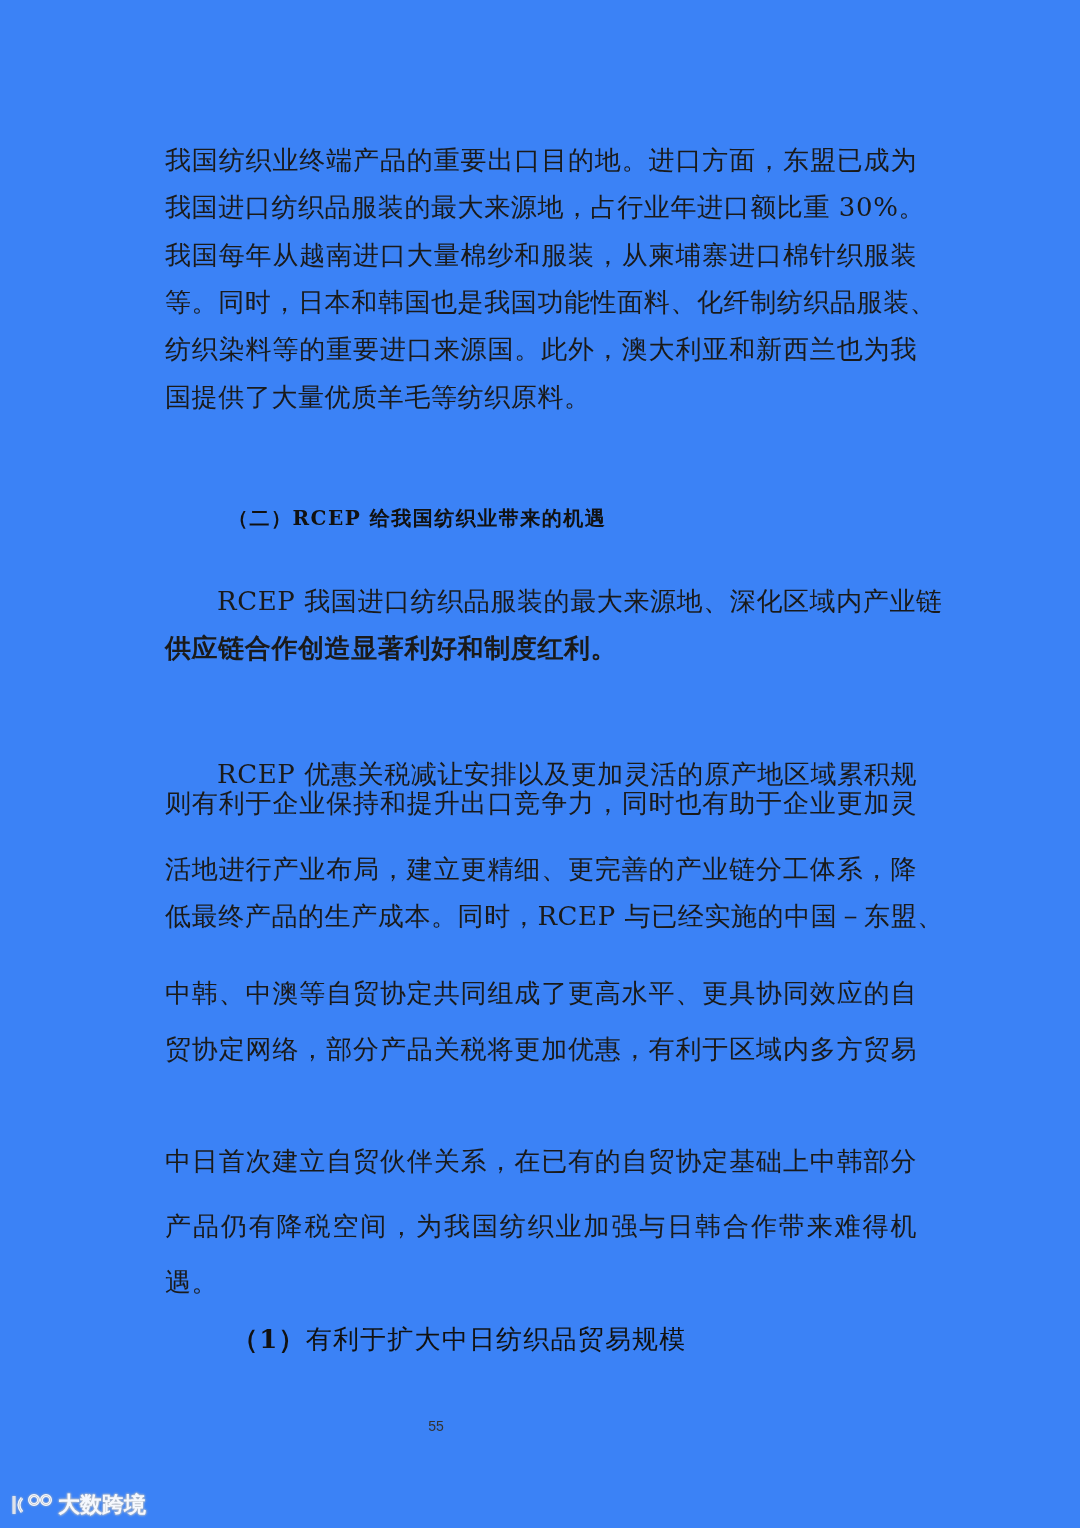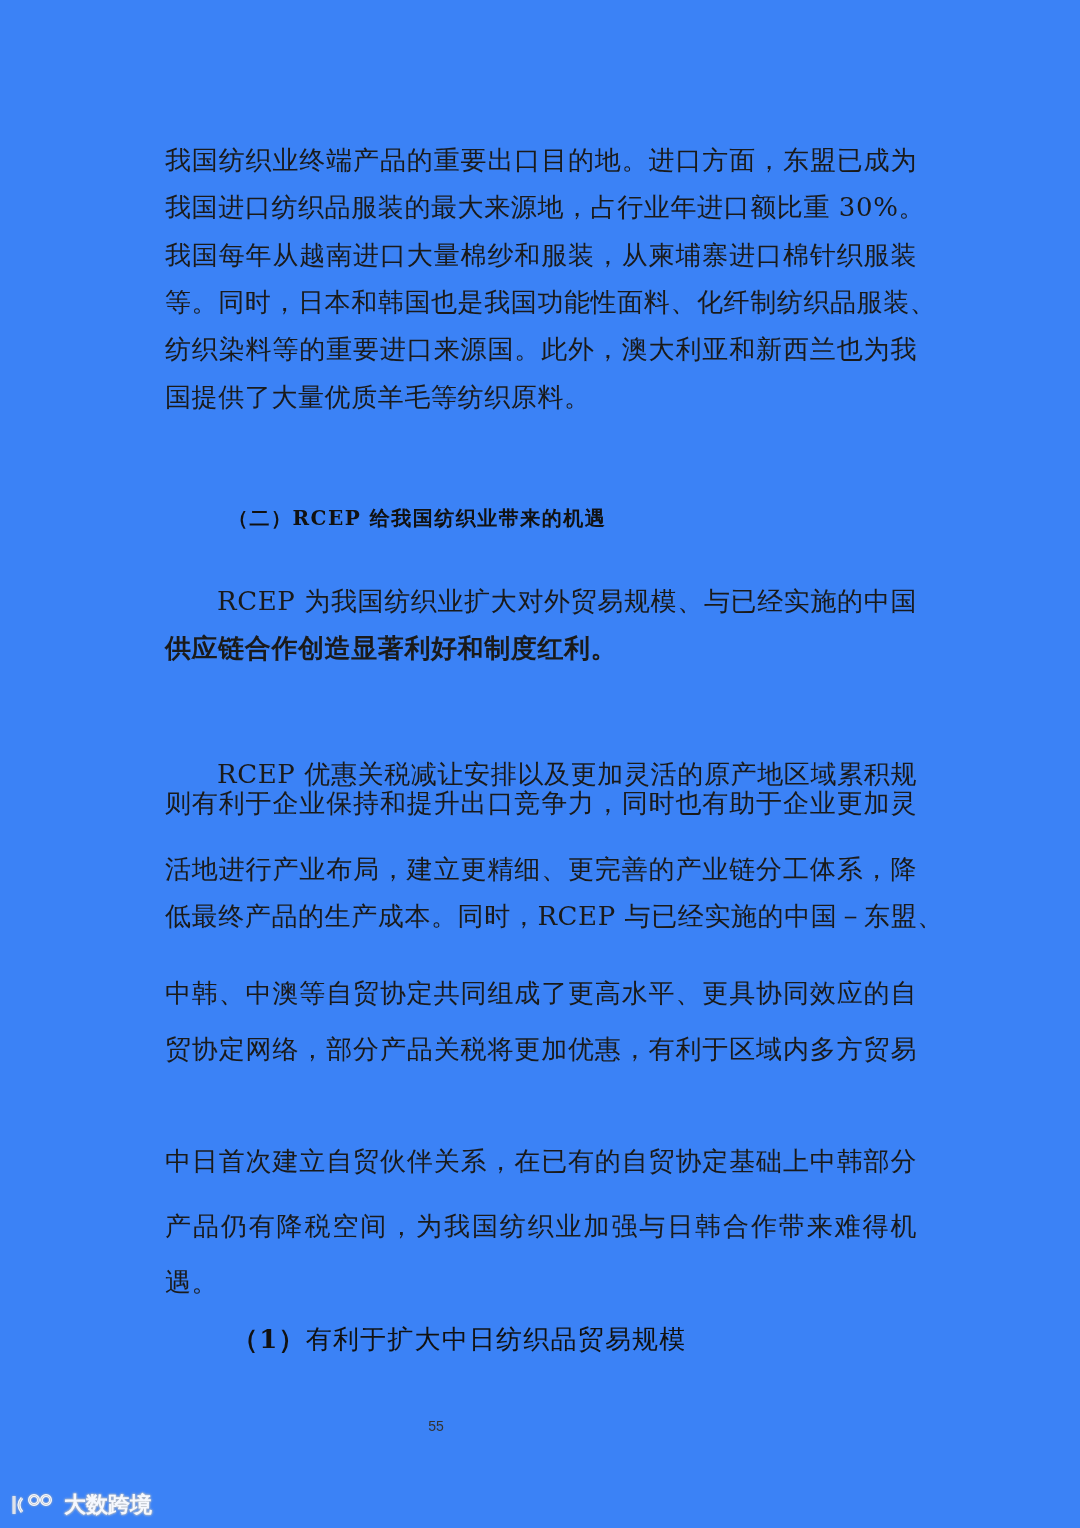--- a/index.html
+++ b/index.html
@@ -52,21 +52,21 @@
     position: absolute;
     left: 0; width: 872px; top: 1418px;
     text-align: center;
     font-family: "Liberation Sans", sans-serif;
     font-size: 14px;
     color: #333;
   }
   .watermark {
     position: absolute;
     left: 10px; top: 1490px;
-    display: flex; align-items: center; gap: 8px;
+    display: flex; align-items: center; gap: 2px;
     font-family: "DejaVu Sans", sans-serif;
     font-size: 22px;
     font-weight: bold;
     color: #ffffff;
     text-shadow: 0 0 2px #bdbdbd, 0 0 2px #bdbdbd, 0 0 3px #cfcfcf;
     opacity: 0.95;
   }
   .watermark .logo { width: 46px; height: 26px; }
 </style>
 </head>
@@ -76,21 +76,21 @@
 
   <div class="line justify" style="top:143px;">我国纺织业终端产品的重要出口目的地。进口方面，东盟已成为</div>
   <div class="line justify" style="top:190px;">我国进口纺织品服装的最大来源地，占行业年进口额比重 30%。</div>
   <div class="line justify" style="top:238px;">我国每年从越南进口大量棉纱和服装，从柬埔寨进口棉针织服装</div>
   <div class="line justify" style="top:285px;">等。同时，日本和韩国也是我国功能性面料、化纤制纺织品服装、</div>
   <div class="line" style="top:380px;">国提供了大量优质羊毛等纺织原料。</div>
   <div class="line justify" style="top:332px;">纺织染料等的重要进口来源国。此外，澳大利亚和新西兰也为我</div>
 
   <div class="h2" style="top:505px;">（二）RCEP 给我国纺织业带来的机遇</div>
 
-  <div class="line indent justify" style="top:584px;">RCEP 为我国纺织业扩大对外贸易规模、与已经实施的中国</div>
+  <div class="line indent justify" style="top:584px;">RCEP 我国进口纺织品服装的最大来源地、深化区域内产业链</div>
   <div class="line" style="top:631px;font-weight:bold;">供应链合作创造显著利好和制度红利。</div>
 
 
   <div class="line indent justify" style="top:757px;">RCEP 优惠关税减让安排以及更加灵活的原产地区域累积规</div>
   <div class="line justify" style="top:786px;">则有利于企业保持和提升出口竞争力，同时也有助于企业更加灵</div>
   <div class="line justify" style="top:852px;">活地进行产业布局，建立更精细、更完善的产业链分工体系，降</div>
   <div class="line justify" style="top:899px;">低最终产品的生产成本。同时，RCEP 与已经实施的中国－东盟、</div>
   <div class="line justify" style="top:976px;">中韩、中澳等自贸协定共同组成了更高水平、更具协同效应的自</div>
   <div class="line justify" style="top:1032px;">贸协定网络，部分产品关税将更加优惠，有利于区域内多方贸易</div>
   <div class="line justify" style="top:1144px;">中日首次建立自贸伙伴关系，在已有的自贸协定基础上中韩部分</div>

